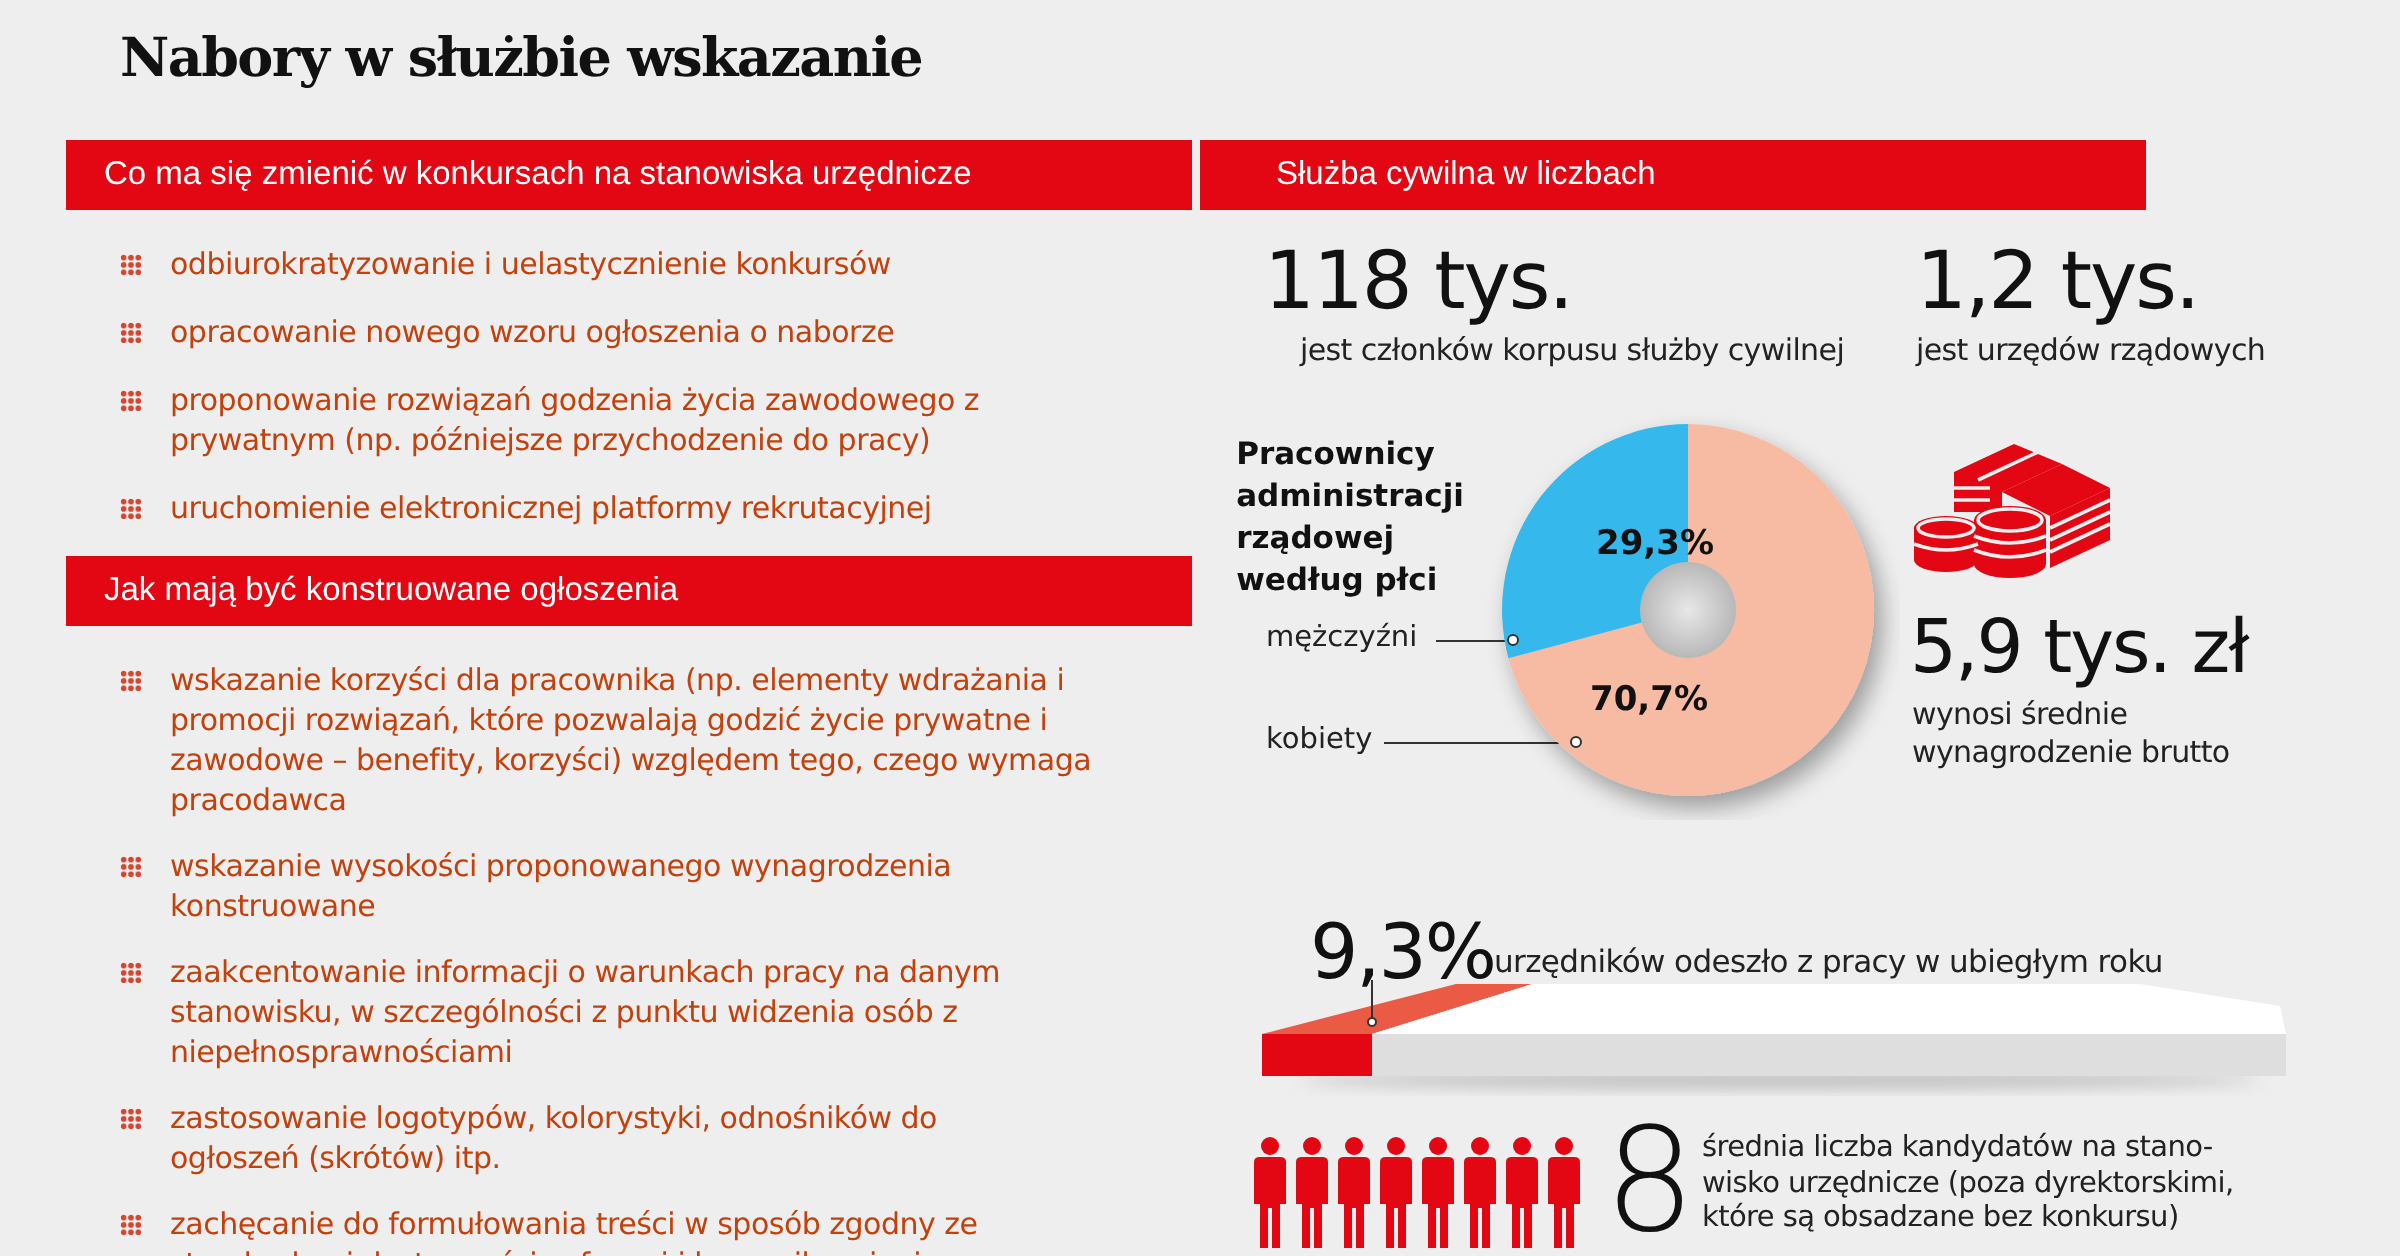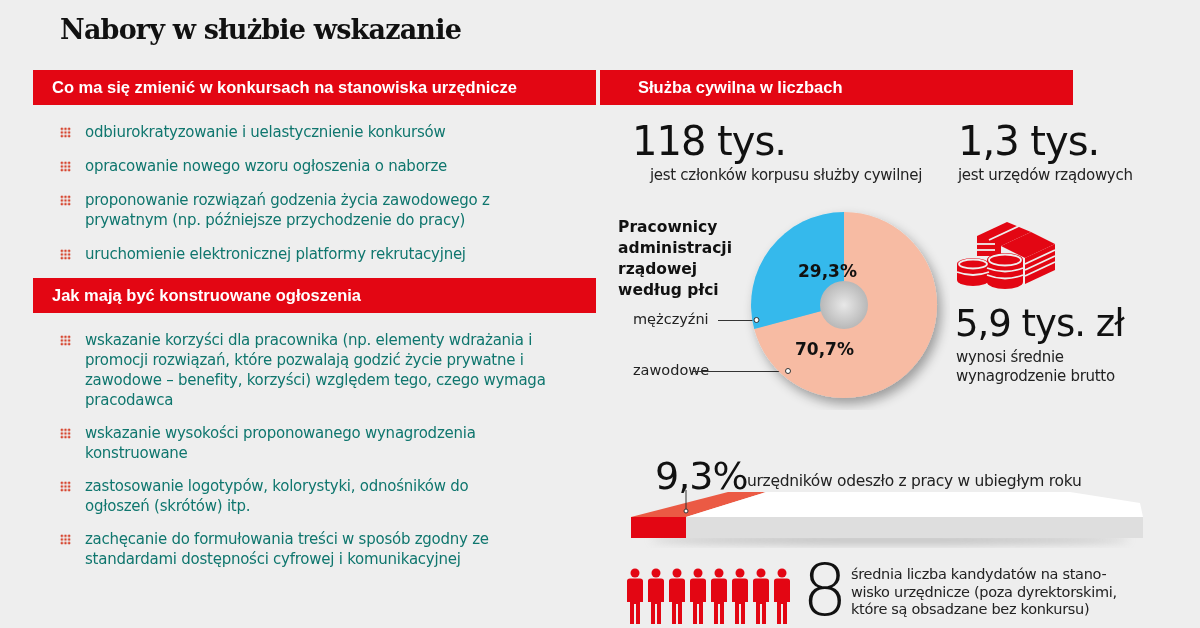--- a/index.html
+++ b/index.html
@@ -7,32 +7,32 @@
   body { position: relative; font-family: "DejaVu Sans", sans-serif; color: #1a1a1a; }
 
   .title {
     position: absolute; left: 60px; top: 14px;
     font-family: "DejaVu Serif", serif; font-weight: bold;
     font-size: 27px; letter-spacing: -0.8px; color: #111;
   }
 
   .sec-head {
     position: absolute; height: 35px; background: #e30613;
-    color: #fff; font-family: "Liberation Sans", sans-serif; font-weight: bold;
+    color: #fff; font-family: "Liberation Sans", sans-serif; font-weight: normal;
     font-size: 16.5px; line-height: 35px; padding-left: 19px;
   }
   #head-left { left: 33px; top: 70px; width: 563px; }
   #head-left2 { left: 33px; top: 278px; width: 563px; }
   #head-right { left: 600px; top: 70px; width: 473px; padding-left: 38px; }
 
   .list { position: absolute; left: 60px; list-style: none; }
   .list li {
     position: relative; padding-left: 25px;
     font-family: "DejaVu Sans", sans-serif; font-size: 15px;
-    line-height: 20px; color: #0f766e; letter-spacing: -0.25px;
+    line-height: 20px; color: #c2410c; letter-spacing: -0.25px;
   }
   .bullet {
     position: absolute; left: 0; top: 5px; width: 11px; height: 11px;
     background-image: radial-gradient(circle, #d6452f 1.3px, transparent 1.5px);
     background-size: 3.67px 3.67px;
   }
   #list1 { top: 122px; }
   #list1 li { margin-bottom: 14px; }
   #list2 { top: 330px; }
   #list2 li { margin-bottom: 13px; }
@@ -81,41 +81,42 @@
   <li><span class="bullet"></span><span>odbiurokratyzowanie i uelastycznienie konkursów</span></li>
   <li><span class="bullet"></span><span>opracowanie nowego wzoru ogłoszenia o naborze</span></li>
   <li style="width:470px"><span class="bullet"></span><span>proponowanie rozwiązań godzenia życia zawodowego z prywatnym (np. późniejsze przychodzenie do pracy)</span></li>
   <li><span class="bullet"></span><span>uruchomienie elektronicznej platformy rekrutacyjnej</span></li>
 </ul>
 
 <div class="sec-head" id="head-left2">Jak mają być konstruowane ogłoszenia</div>
 <ul class="list" id="list2" style="width:520px">
   <li><span class="bullet"></span><span>wskazanie korzyści dla pracownika (np. elementy wdrażania i promocji rozwiązań, które pozwalają godzić życie prywatne i zawodowe – benefity, korzyści) względem tego, czego wymaga pracodawca</span></li>
   <li style="width:470px"><span class="bullet"></span><span>wskazanie wysokości proponowanego wynagrodzenia konstruowane</span></li>
+  <li style="width:505px"><span class="bullet"></span><span>zaakcentowanie informacji o warunkach pracy na danym stanowisku, w szczególności z punktu widzenia osób z niepełnosprawnościami</span></li>
   <li style="width:470px"><span class="bullet"></span><span>zastosowanie logotypów, kolorystyki, odnośników do ogłoszeń (skrótów) itp.</span></li>
   <li style="width:480px"><span class="bullet"></span><span>zachęcanie do formułowania treści w sposób zgodny ze standardami dostępności cyfrowej i komunikacyjnej</span></li>
 </ul>
 
 <div class="sec-head" id="head-right">Służba cywilna w liczbach</div>
 
 <div class="big" id="stat1-num">118 tys.</div>
 <div class="cap" id="stat1-cap">jest członków korpusu służby cywilnej</div>
-<div class="big" id="stat2-num">1,3 tys.</div>
+<div class="big" id="stat2-num">1,2 tys.</div>
 <div class="cap" id="stat2-cap">jest urzędów rządowych</div>
 
 <div class="donut-title">
   <div>Pracownicy</div>
   <div>administracji</div>
   <div>rządowej</div>
   <div>według płci</div>
 </div>
 
 <div class="donut-lbl" id="lbl-men">mężczyźni</div>
 <div class="leader" style="left:718px; top:320px; width:38px;"></div>
-<div class="donut-lbl" id="lbl-women">zawodowe</div>
+<div class="donut-lbl" id="lbl-women">kobiety</div>
 <div class="leader" style="left:692px; top:371px; width:95px;"></div>
 
 <svg id="donut" width="210" height="210" viewBox="0 0 210 210">
   <defs>
     <filter id="sh" x="-30%" y="-30%" width="160%" height="160%">
       <feGaussianBlur in="SourceAlpha" stdDeviation="6"></feGaussianBlur>
       <feOffset dx="4" dy="6"></feOffset>
       <feComponentTransfer>
           <feFuncA type="linear" slope="0.35"></feFuncA>
         </feComponentTransfer>

